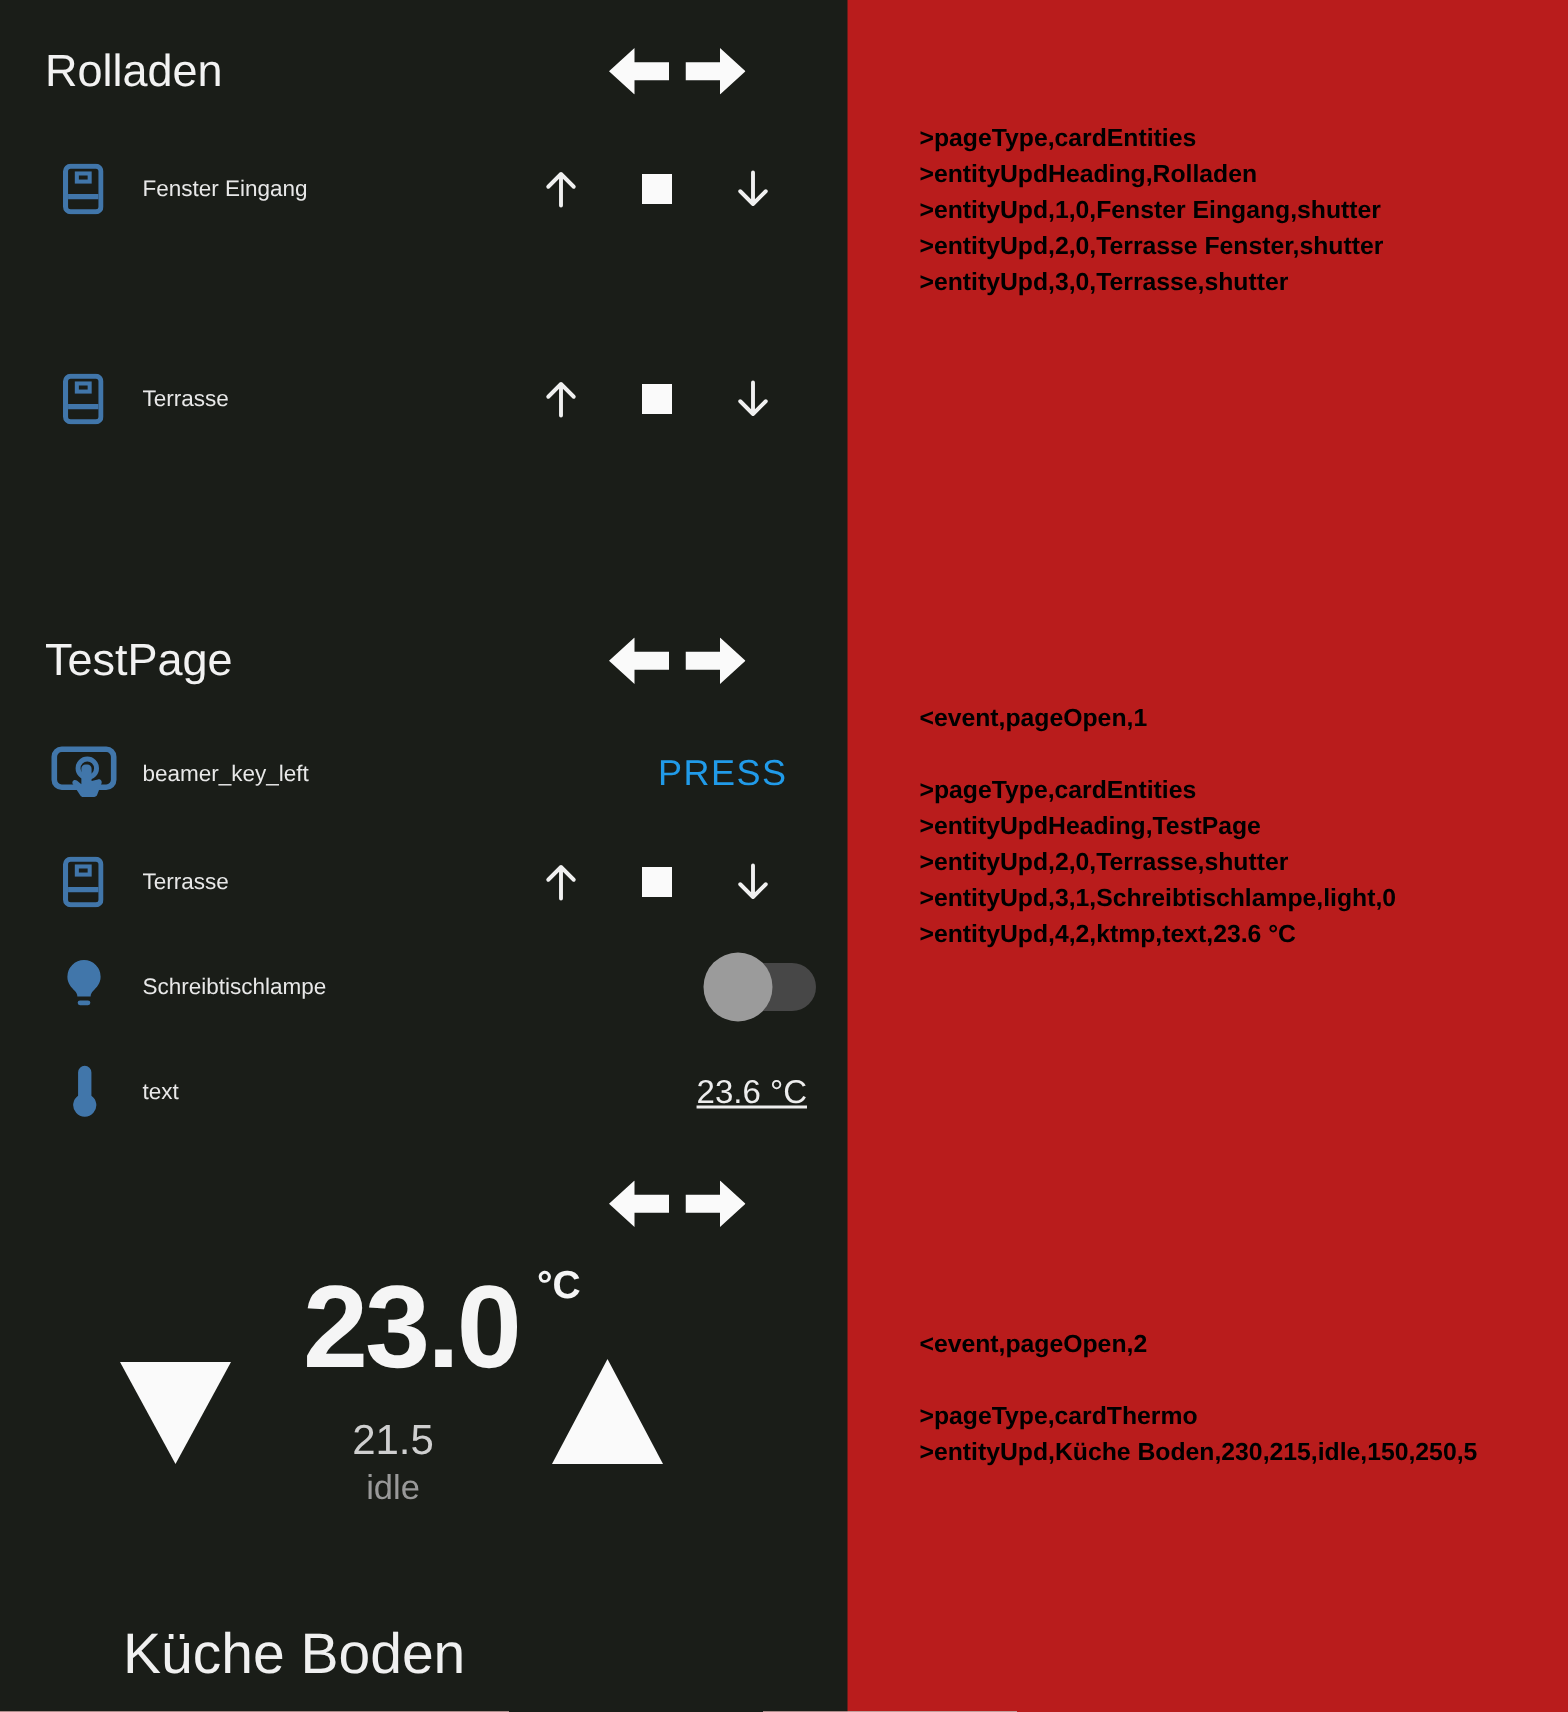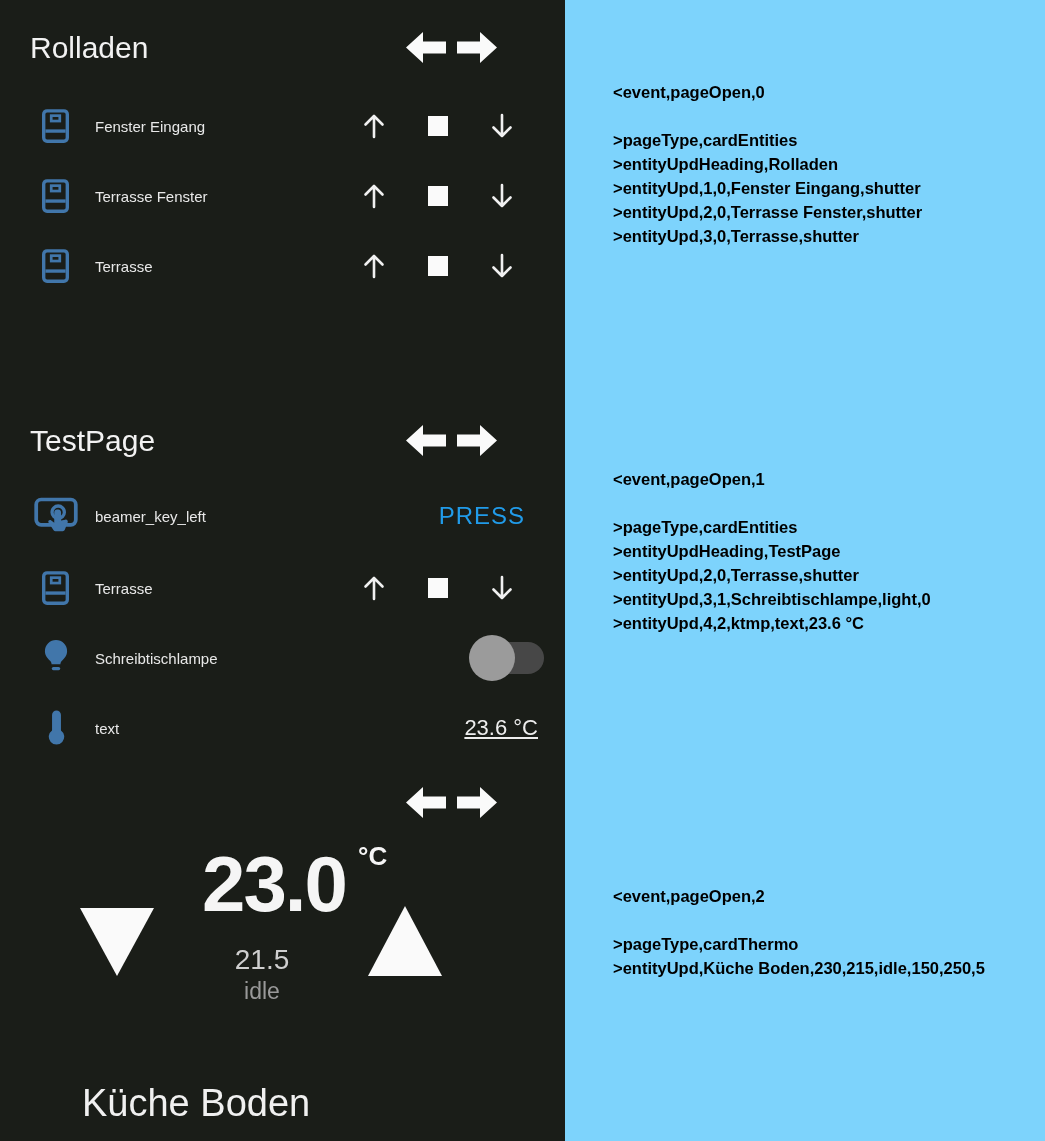--- a/index.html
+++ b/index.html
@@ -1,16 +1,16 @@
 <!DOCTYPE html>
 <html><head>
 <meta charset="utf-8">
 <style>
   html,body{margin:0;padding:0;background:#ffffff;font-family:"Liberation Sans",sans-serif;}
-  .stage{position:relative;width:1045px;height:1141px;background:#7dd3fc;overflow:hidden;}
+  .stage{position:relative;width:1045px;height:1141px;background:#b91c1c;overflow:hidden;}
   .panel{position:absolute;left:0;top:0;width:565px;height:1141px;background:#1a1d18;}
 
   .heading{position:absolute;left:30px;color:#f2f2f2;font-size:30px;line-height:1;}
   .nav{position:absolute;width:40px;height:31px;}
   .nav.prev{left:406px;}
   .nav.next{left:457px;}
 
   .row{position:absolute;left:0;width:565px;height:68px;}
   .row .icon{position:absolute;left:42px;top:50%;transform:translateY(-50%);line-height:0;}
   .row .icon.tap{left:34px;}
@@ -73,39 +73,20 @@
             <path d="M15 26 V5 M6.5 13.5 L15 5 L23.5 13.5" stroke="#f0f0f0" stroke-width="2.6" fill="none" stroke-linecap="round" stroke-linejoin="round"></path>
           </svg></span>
       <span class="ctl stop">
           <span class="sq"></span>
         </span>
       <span class="ctl down"><svg width="30" height="30" viewBox="0 0 30 30">
             <path d="M15 4 V25 M6.5 16.5 L15 25 L23.5 16.5" stroke="#f0f0f0" stroke-width="2.6" fill="none" stroke-linecap="round" stroke-linejoin="round"></path>
           </svg></span>
     </div>
 
-    <div class="row" style="top:162px">
-      <span class="icon">
-        <svg width="27" height="34" viewBox="0 0 24 30">
-            <rect x="1.5" y="1.5" width="21" height="27" rx="3" fill="none" stroke="#4176aa" stroke-width="3"></rect>
-            <rect x="8.2" y="5.8" width="7.6" height="4.8" fill="none" stroke="#4176aa" stroke-width="2.4"></rect>
-            <line x1="3" y1="19.5" x2="21" y2="19.5" stroke="#4176aa" stroke-width="3"></line>
-          </svg>
-      </span>
-      <span class="label">Terrasse Fenster</span>
-      <span class="ctl up"><svg width="30" height="30" viewBox="0 0 30 30">
-            <path d="M15 26 V5 M6.5 13.5 L15 5 L23.5 13.5" stroke="#f0f0f0" stroke-width="2.6" fill="none" stroke-linecap="round" stroke-linejoin="round"></path>
-          </svg></span>
-      <span class="ctl stop">
-          <span class="sq"></span>
-        </span>
-      <span class="ctl down"><svg width="30" height="30" viewBox="0 0 30 30">
-            <path d="M15 4 V25 M6.5 16.5 L15 25 L23.5 16.5" stroke="#f0f0f0" stroke-width="2.6" fill="none" stroke-linecap="round" stroke-linejoin="round"></path>
-          </svg></span>
-    </div>
 
     <div class="row" style="top:232px">
       <span class="icon">
         <svg width="27" height="34" viewBox="0 0 24 30">
             <rect x="1.5" y="1.5" width="21" height="27" rx="3" fill="none" stroke="#4176aa" stroke-width="3"></rect>
             <rect x="8.2" y="5.8" width="7.6" height="4.8" fill="none" stroke="#4176aa" stroke-width="2.4"></rect>
             <line x1="3" y1="19.5" x2="21" y2="19.5" stroke="#4176aa" stroke-width="3"></line>
           </svg>
       </span>
       <span class="label">Terrasse</span>
@@ -212,21 +193,20 @@
           <polygon points="37,0 74,70 0,70" fill="#fafafa"></polygon>
         </svg>
     </span>
 
     <div class="center-col target">21.5</div>
     <div class="center-col statetxt">idle</div>
     <div class="thermo-title">Küche Boden</div>
   </div>
 
   <div class="log" style="top:80px">
-    <div class="log-event">&lt;event,pageOpen,0</div>
     <div class="log-line">&gt;pageType,cardEntities</div>
     <div class="log-line">&gt;entityUpdHeading,Rolladen</div>
     <div class="log-line">&gt;entityUpd,1,0,Fenster Eingang,shutter</div>
     <div class="log-line">&gt;entityUpd,2,0,Terrasse Fenster,shutter</div>
     <div class="log-line">&gt;entityUpd,3,0,Terrasse,shutter</div>
   </div>
 
   <div class="log" style="top:467px">
     <div class="log-event">&lt;event,pageOpen,1</div>
     <div class="log-line">&gt;pageType,cardEntities</div>

